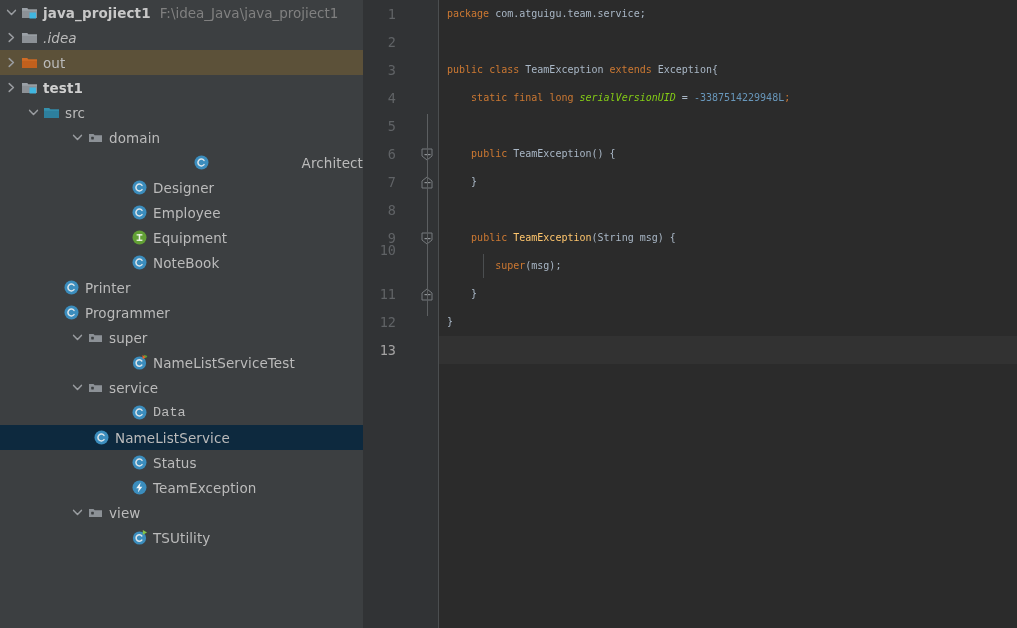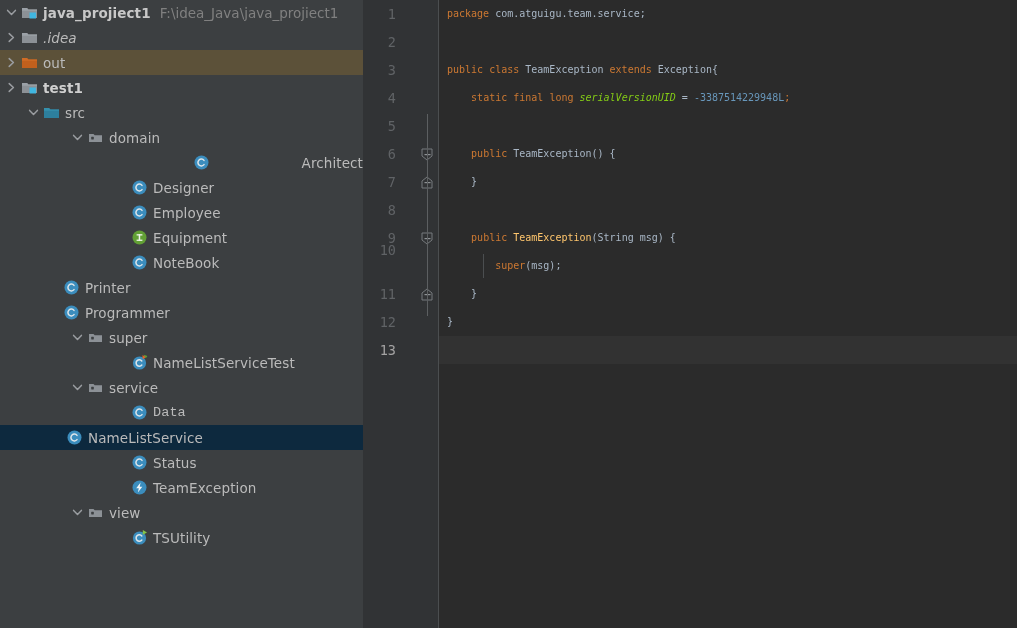--- a/index.html
+++ b/index.html
@@ -312,21 +312,21 @@
         <div class="tree-row" style="padding-left: 114px; font-family: Liberation Mono, monospace;">
           <div class="twisty"></div>
           <div class="icon-wrap">
             <svg width="17" height="17" viewBox="0 0 17 17">
               <circle cx="8.5" cy="8.5" r="7" fill="#3b8dbd"></circle>
               <path d="M11 6.4 a3.4 3.4 0 1 0 0 4.2" stroke="#dfe6ea" stroke-width="1.5" fill="none" stroke-linecap="round"></path>
             </svg>
           </div>
           <span class="label ">Data</span>
         </div>
-        <div class="tree-row selected" style="padding-left: 49px;">
+        <div class="tree-row selected" style="padding-left: 76px;">
           <div class="twisty"></div>
           <div class="icon-wrap">
             <svg width="17" height="17" viewBox="0 0 17 17">
               <circle cx="8.5" cy="8.5" r="7" fill="#3b8dbd"></circle>
               <path d="M11 6.4 a3.4 3.4 0 1 0 0 4.2" stroke="#dfe6ea" stroke-width="1.5" fill="none" stroke-linecap="round"></path>
             </svg>
           </div>
           <span class="label ">NameListService</span>
         </div>
         <div class="tree-row" style="padding-left: 114px;">

